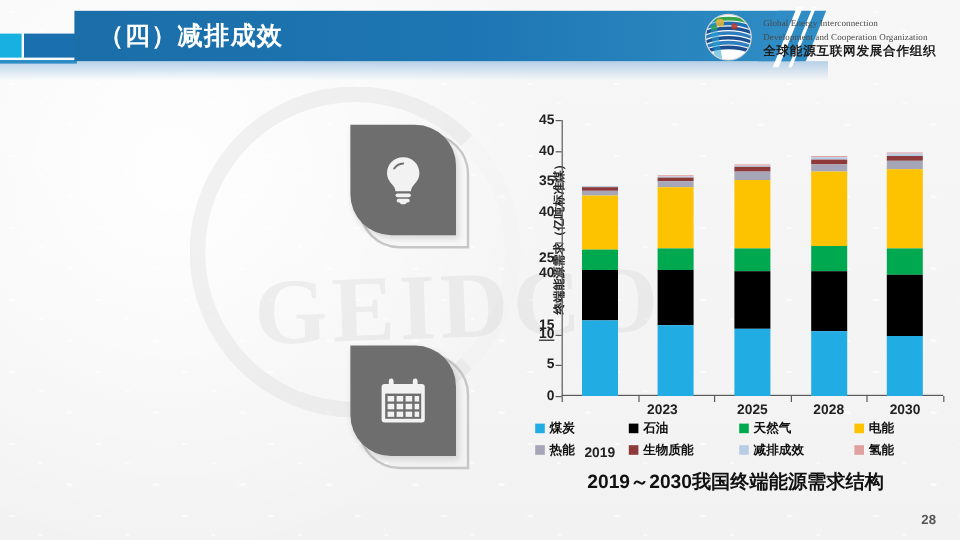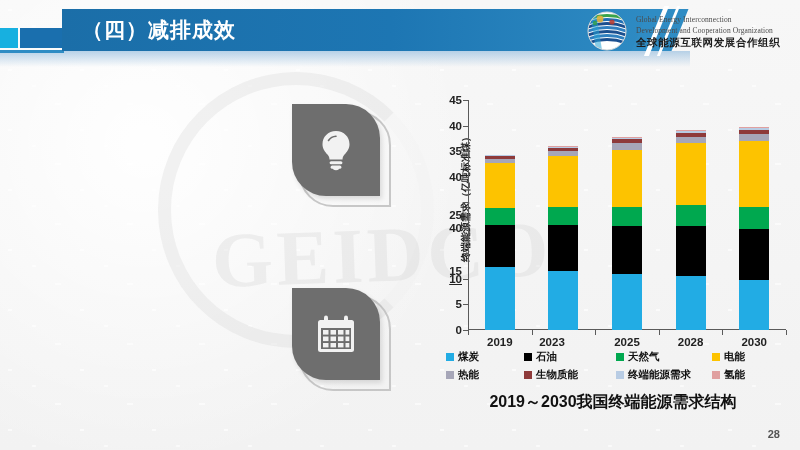--- a/index.html
+++ b/index.html
@@ -343,21 +343,21 @@
             <div class="seg" style="height: 4.6px; background: rgb(142, 58, 58);"></div>
             <div class="seg" style="height: 6.64444px; background: rgb(166, 166, 184);"></div>
             <div class="seg" style="height: 65.9333px; background: rgb(253, 195, 0);"></div>
             <div class="seg" style="height: 21.9778px; background: rgb(0, 168, 79);"></div>
             <div class="seg" style="height: 51.1111px; background: rgb(0, 0, 0);"></div>
             <div class="seg" style="height: 50.0889px; background: rgb(34, 172, 228);"></div>
           </div>
         </div>
       <div id="xlabels-host">
           <div class="xtickmark" style="left: 0px;"></div>
-          <div class="xlabel" style="left: 1.8px;">2019</div>
+          <div class="xlabel" style="left: 1.8px; margin-top: 36px;">2019</div>
           <div class="xtickmark" style="left: 63.6px;"></div>
           <div class="xlabel" style="left: 54px;">2023</div>
           <div class="xtickmark" style="left: 127.2px;"></div>
           <div class="xlabel" style="left: 129px;">2025</div>
           <div class="xtickmark" style="left: 190.8px;"></div>
           <div class="xlabel" style="left: 192.6px;">2028</div>
           <div class="xtickmark" style="left: 254.4px;"></div>
           <div class="xlabel" style="left: 256.2px;">2030</div>
           <div class="xtickmark" style="left: 318px;"></div>
         </div>
@@ -382,21 +382,21 @@
         <div class="lg" style="width: 78px;">
           <span class="sw" style="background: rgb(166, 166, 184);"></span>
           <span>热能</span>
         </div>
         <div class="lg" style="width: 92px;">
           <span class="sw" style="background: rgb(142, 58, 58);"></span>
           <span>生物质能</span>
         </div>
         <div class="lg" style="width: 96px;">
           <span class="sw" style="background: rgb(184, 204, 228);"></span>
-          <span>终端能源需求</span>
+          <span>减排成效</span>
         </div>
         <div class="lg" style="width: 70px;">
           <span class="sw" style="background: rgb(224, 160, 160);"></span>
           <span>氢能</span>
         </div>
       </div>
     <div id="chart-caption">2019～2030我国终端能源需求结构</div>
   </div>
 
   <div id="page-number">28</div>

